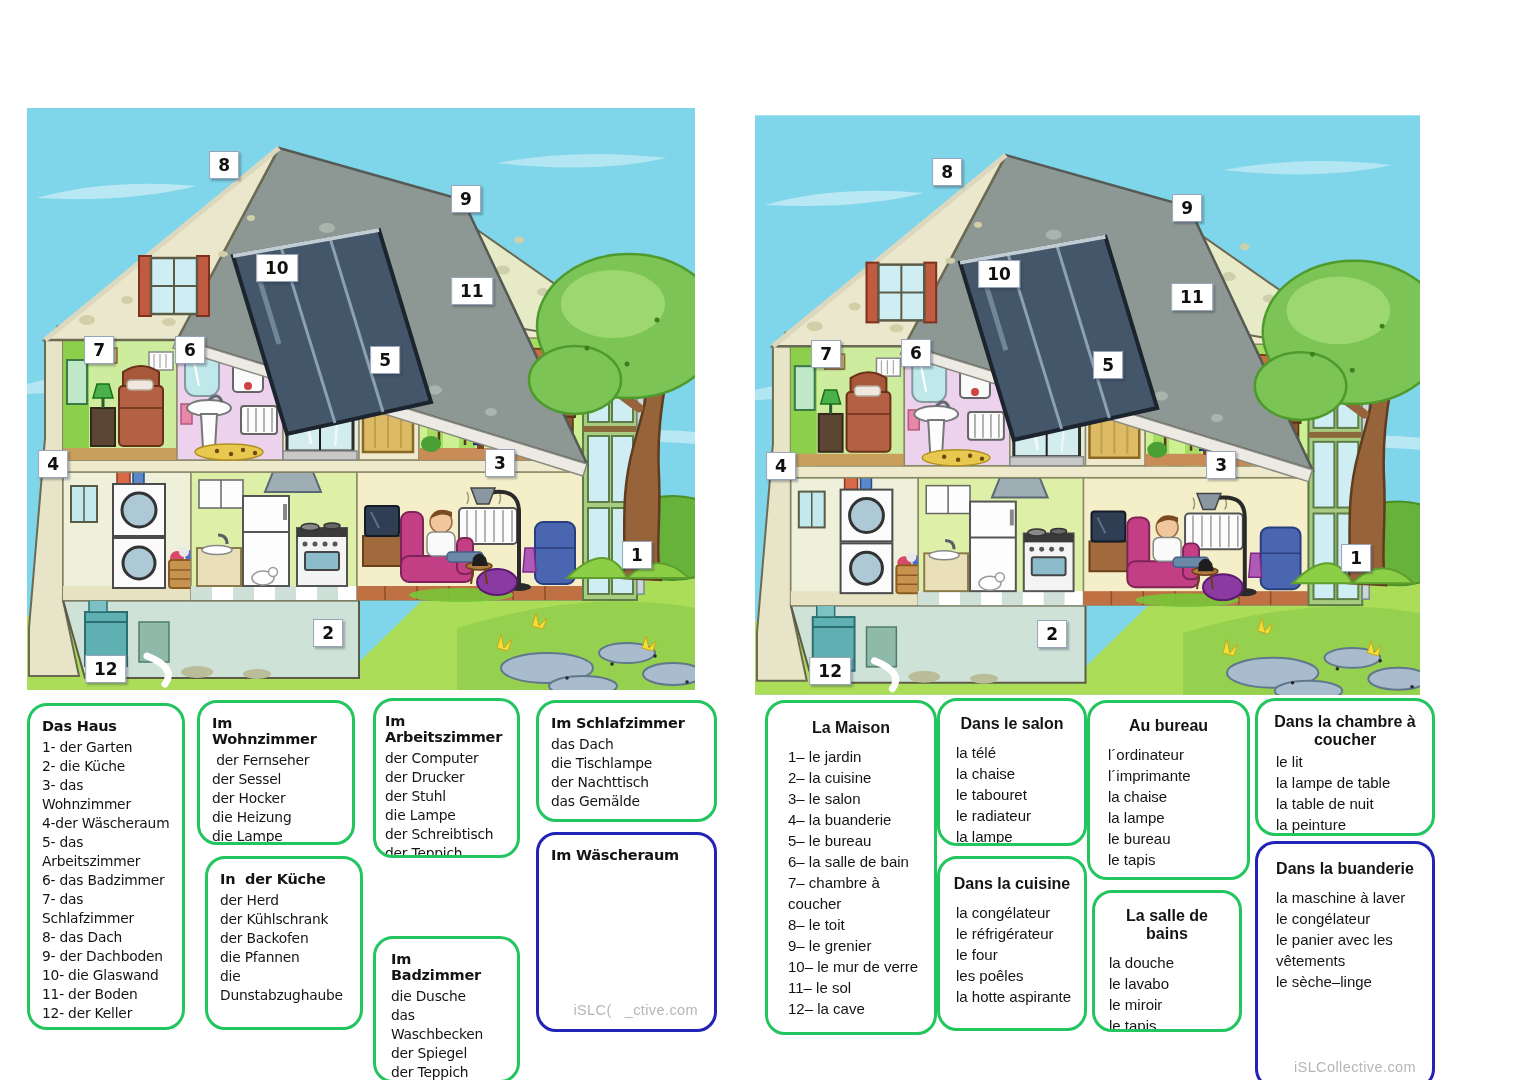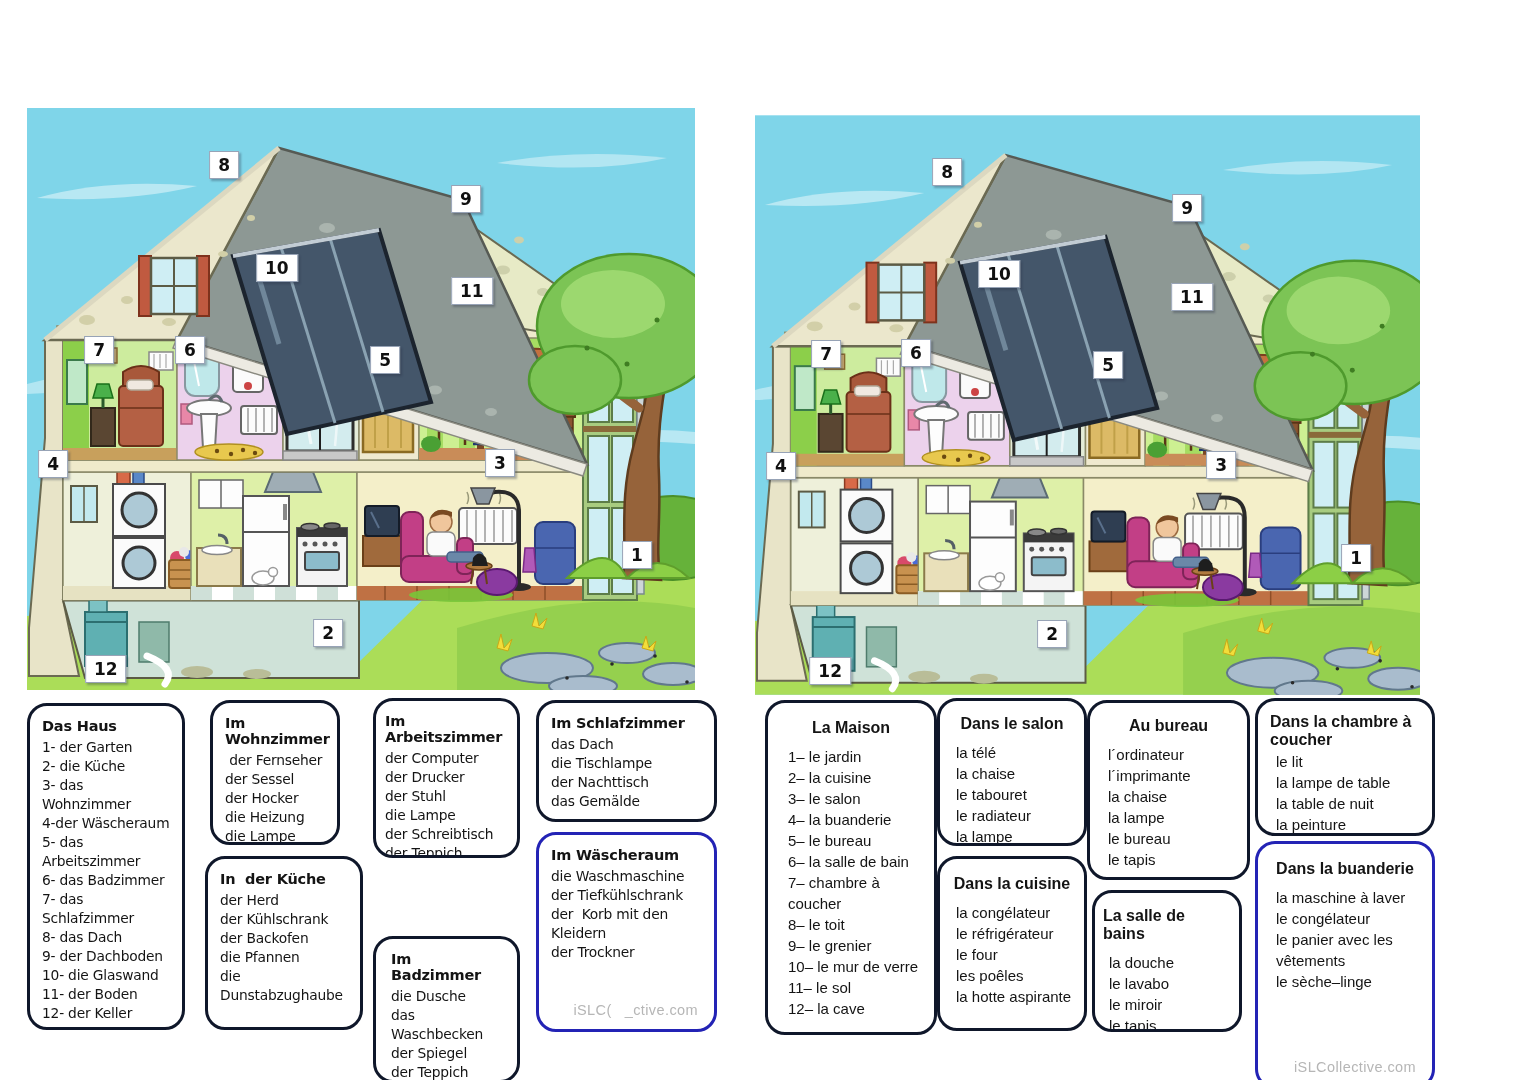--- a/index.html
+++ b/index.html
@@ -6,31 +6,31 @@
   .page{position:relative;width:1527px;height:1080px;background:#ffffff;overflow:hidden;
         font-family:"Liberation Sans",sans-serif;}
   .house{position:absolute;margin:0;padding:0;}
   .house > svg{position:absolute;left:0;top:0;width:100%;height:100%;display:block;}
   .callout{position:absolute;transform:translate(-50%,-50%);background:#ffffff;
            border:1.5px solid #97a3b6;box-shadow:1.5px 1.5px 2px rgba(40,50,70,.35);
            padding:5px 8px 4px;min-width:11px;text-align:center;
            font-family:"DejaVu Sans",sans-serif;font-weight:bold;font-size:17px;
            line-height:1;color:#101010;}
   .vbox{position:absolute;box-sizing:border-box;background:#ffffff;
-        border:3px solid #0f172a;border-radius:20px;padding:10px 12px;color:#141414;
+        border:3px solid #22c55e;border-radius:20px;padding:10px 12px;color:#141414;
         overflow:hidden;}
   .vbox.accent{border-color:#2323b5;}
   .german{font-family:"DejaVu Sans",sans-serif;}
   .german .vtitle{font-size:14.5px;font-weight:bold;margin:2px 0 4px;letter-spacing:-0.2px;
                   white-space:pre-wrap;}
   .german .vitem{font-size:13.8px;line-height:1.38;letter-spacing:-0.2px;white-space:pre-wrap;}
   .french{font-family:"Liberation Sans",sans-serif;}
-  .french .vtitle{font-size:16px;font-weight:bold;margin:4px 0 9px;white-space:pre-wrap;}
+  .french .vtitle{font-size:16px;font-weight:bold;margin:4px 0 9px;white-space:pre-wrap;text-align:center;}
   .french .vitem{font-size:15px;line-height:1.4;padding-left:6px;white-space:pre-wrap;}
-  .french.center .vtitle{text-align:center;}
+  .french.center .vtitle{}
   .watermark{position:absolute;right:16px;bottom:11px;color:#b6b6b6;font-weight:normal;
              font-size:14.5px;font-family:"Liberation Sans",sans-serif;letter-spacing:.4px;}
   .watermark .gap{display:inline-block;width:13px;}
 </style>
 </head>
 <body>
 
 <div class="page">
 
   <svg width="0" height="0" style="position:absolute" aria-hidden="true">
@@ -357,21 +357,21 @@
         <div class="vitem">6- das Badzimmer</div>
         <div class="vitem">7- das Schlafzimmer</div>
         <div class="vitem">8- das Dach</div>
         <div class="vitem">9- der Dachboden</div>
         <div class="vitem">10- die Glaswand</div>
         <div class="vitem">11- der Boden</div>
         <div class="vitem">12- der Keller</div>
       </div>
   </section>
 
-  <section class="vbox german" style="left:210px;top:700px;width:130px;height:145px">
+  <section class="vbox german" style="left:197px;top:700px;width:158px;height:145px">
     <h3 class="vtitle">Im Wohnzimmer</h3>
     <div class="vlist">
         <div class="vitem"> der Fernseher</div>
         <div class="vitem">der Sessel</div>
         <div class="vitem">der Hocker</div>
         <div class="vitem">die Heizung</div>
         <div class="vitem">die Lampe</div>
       </div>
   </section>
 
@@ -414,26 +414,20 @@
     <div class="vlist">
         <div class="vitem">das Dach</div>
         <div class="vitem">die Tischlampe</div>
         <div class="vitem">der Nachttisch</div>
         <div class="vitem">das Gemälde</div>
       </div>
   </section>
 
   <section class="vbox german accent" style="left:536px;top:832px;width:181px;height:200px">
     <h3 class="vtitle">Im Wäscheraum</h3>
-    <div class="vlist">
-        <div class="vitem">die Waschmaschine</div>
-        <div class="vitem">der Tiefkühlschrank</div>
-        <div class="vitem">der  Korb mit den Kleidern</div>
-        <div class="vitem">der Trockner</div>
-      </div>
     <div class="watermark">
       <span>iSLC(</span><span class="gap"></span><span>_ctive.com</span>
     </div>
   </section>
 
   <section class="vbox french center" style="left:765px;top:700px;width:172px;height:335px;padding:12px 14px">
     <h3 class="vtitle">La Maison</h3>
     <div class="vlist">
         <div class="vitem">1– le jardin</div>
         <div class="vitem">2– la cuisine</div>

